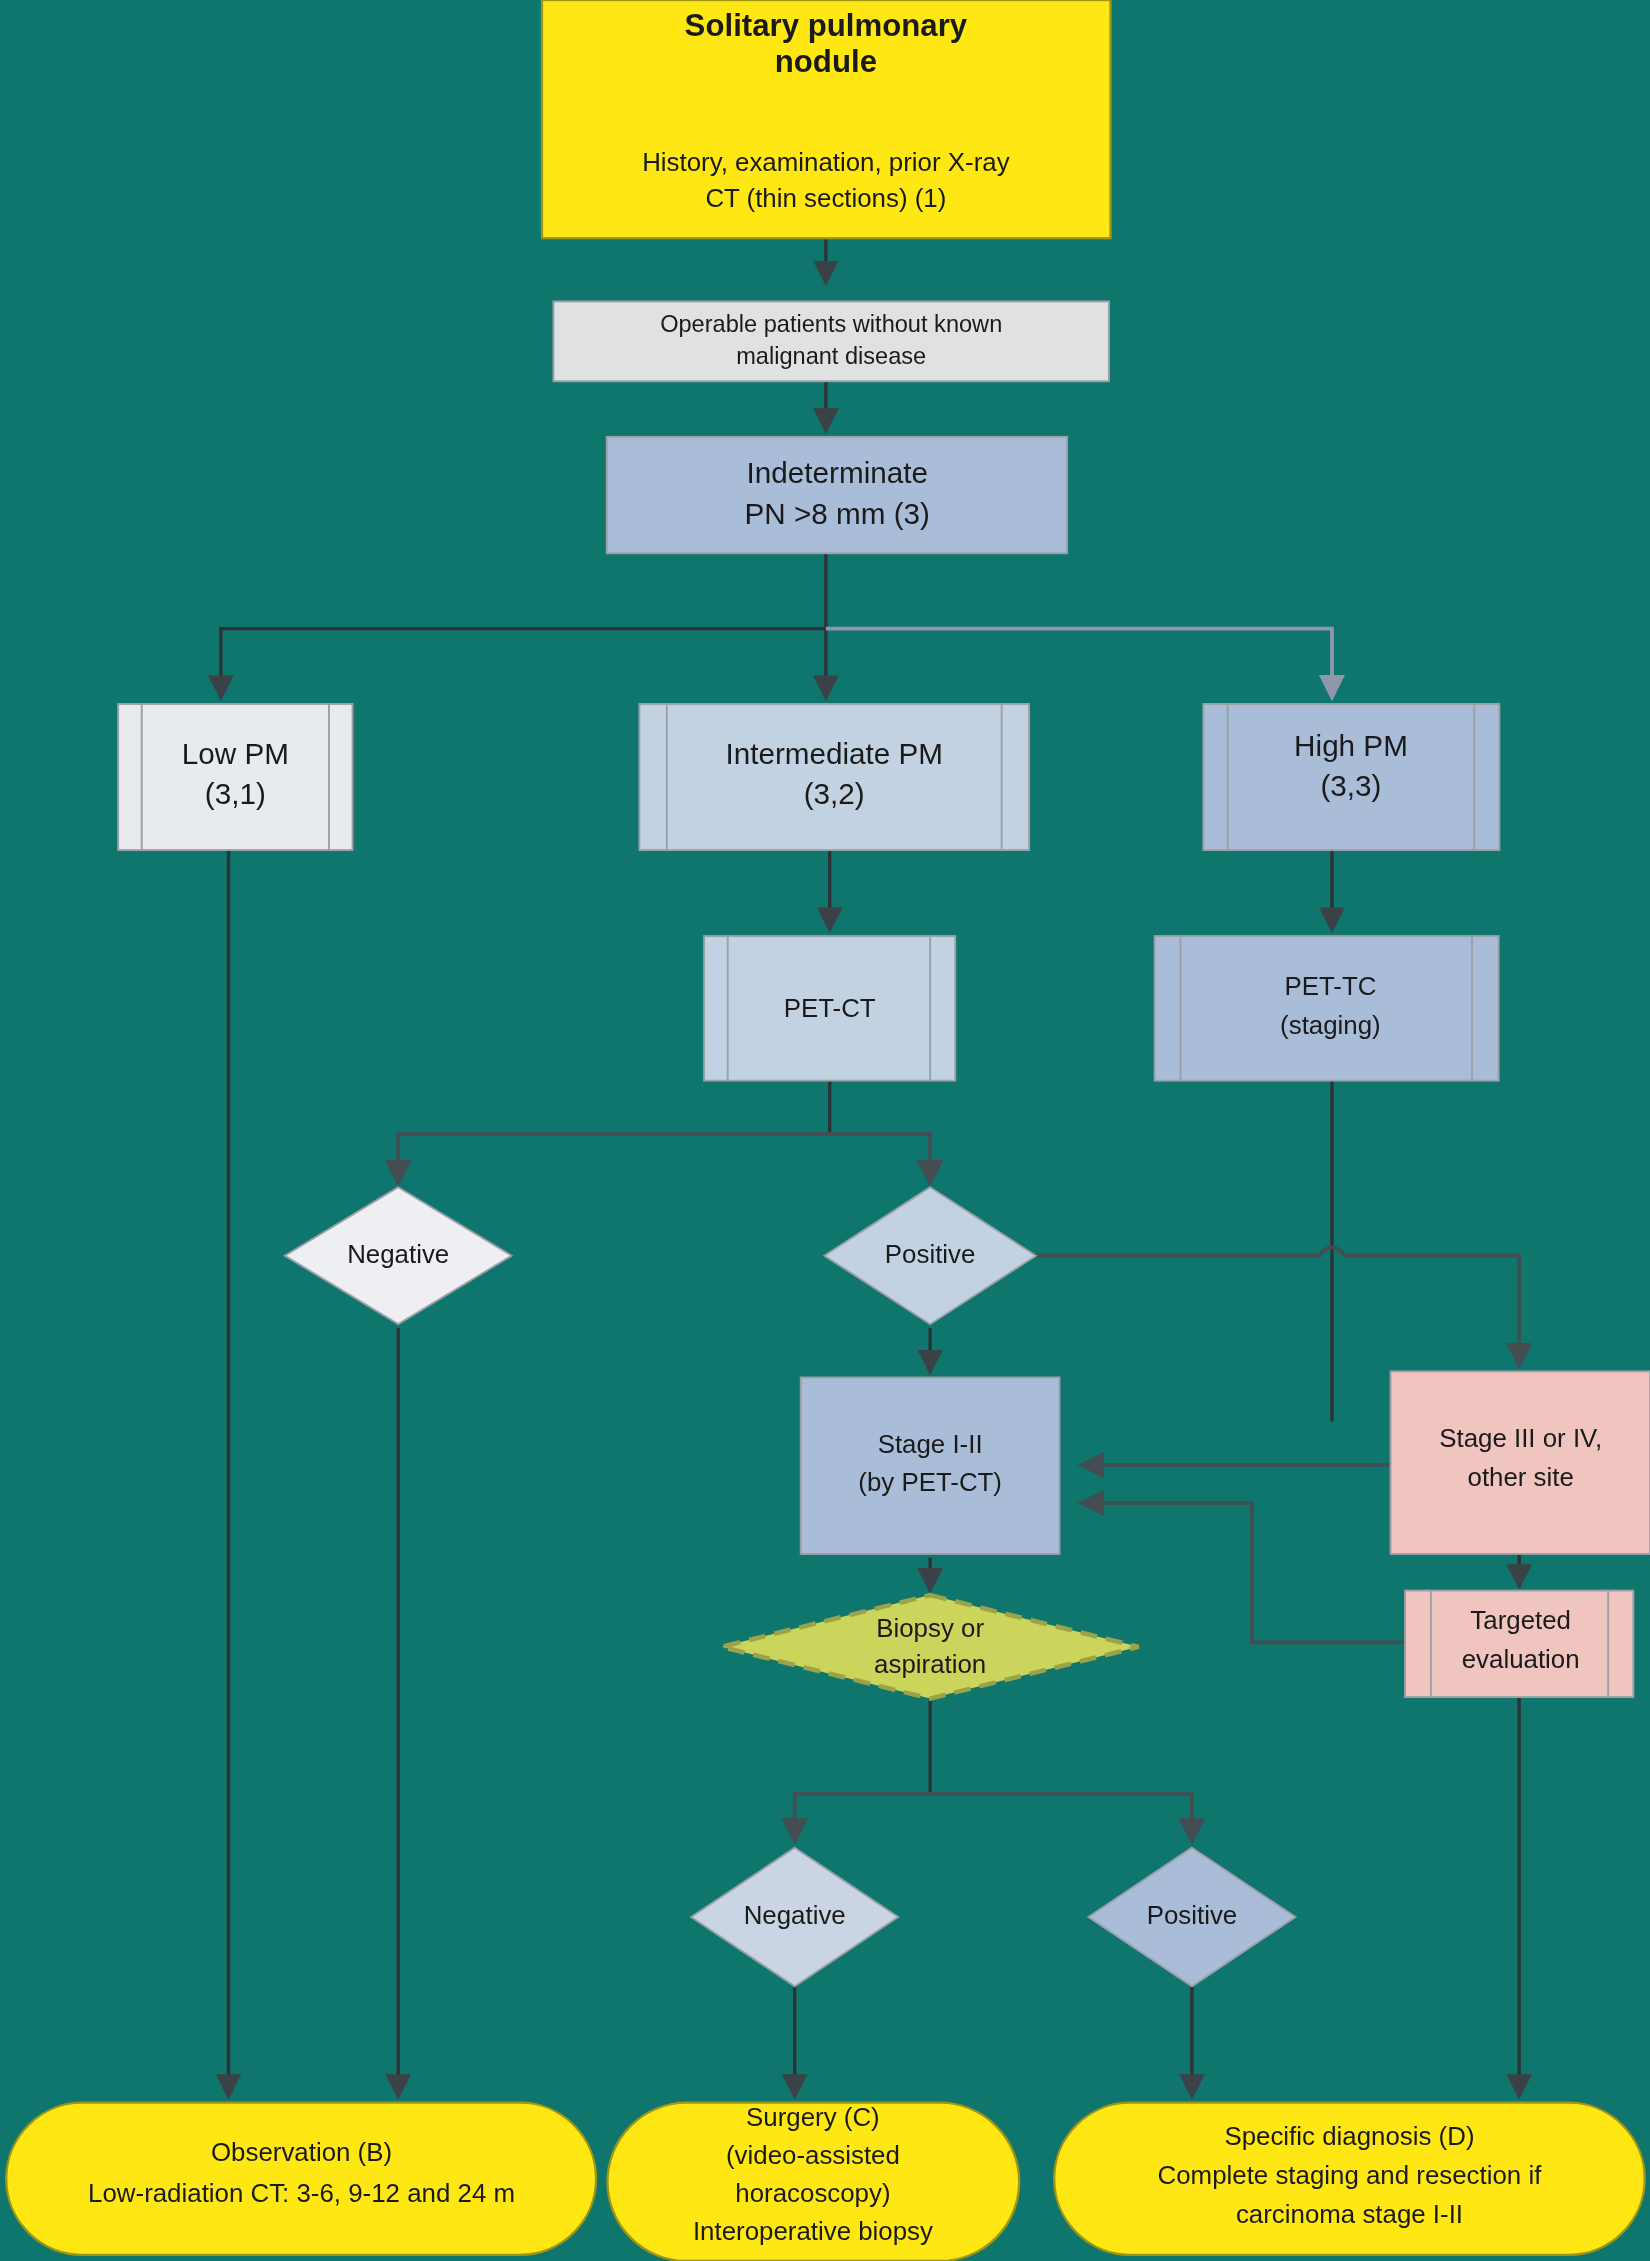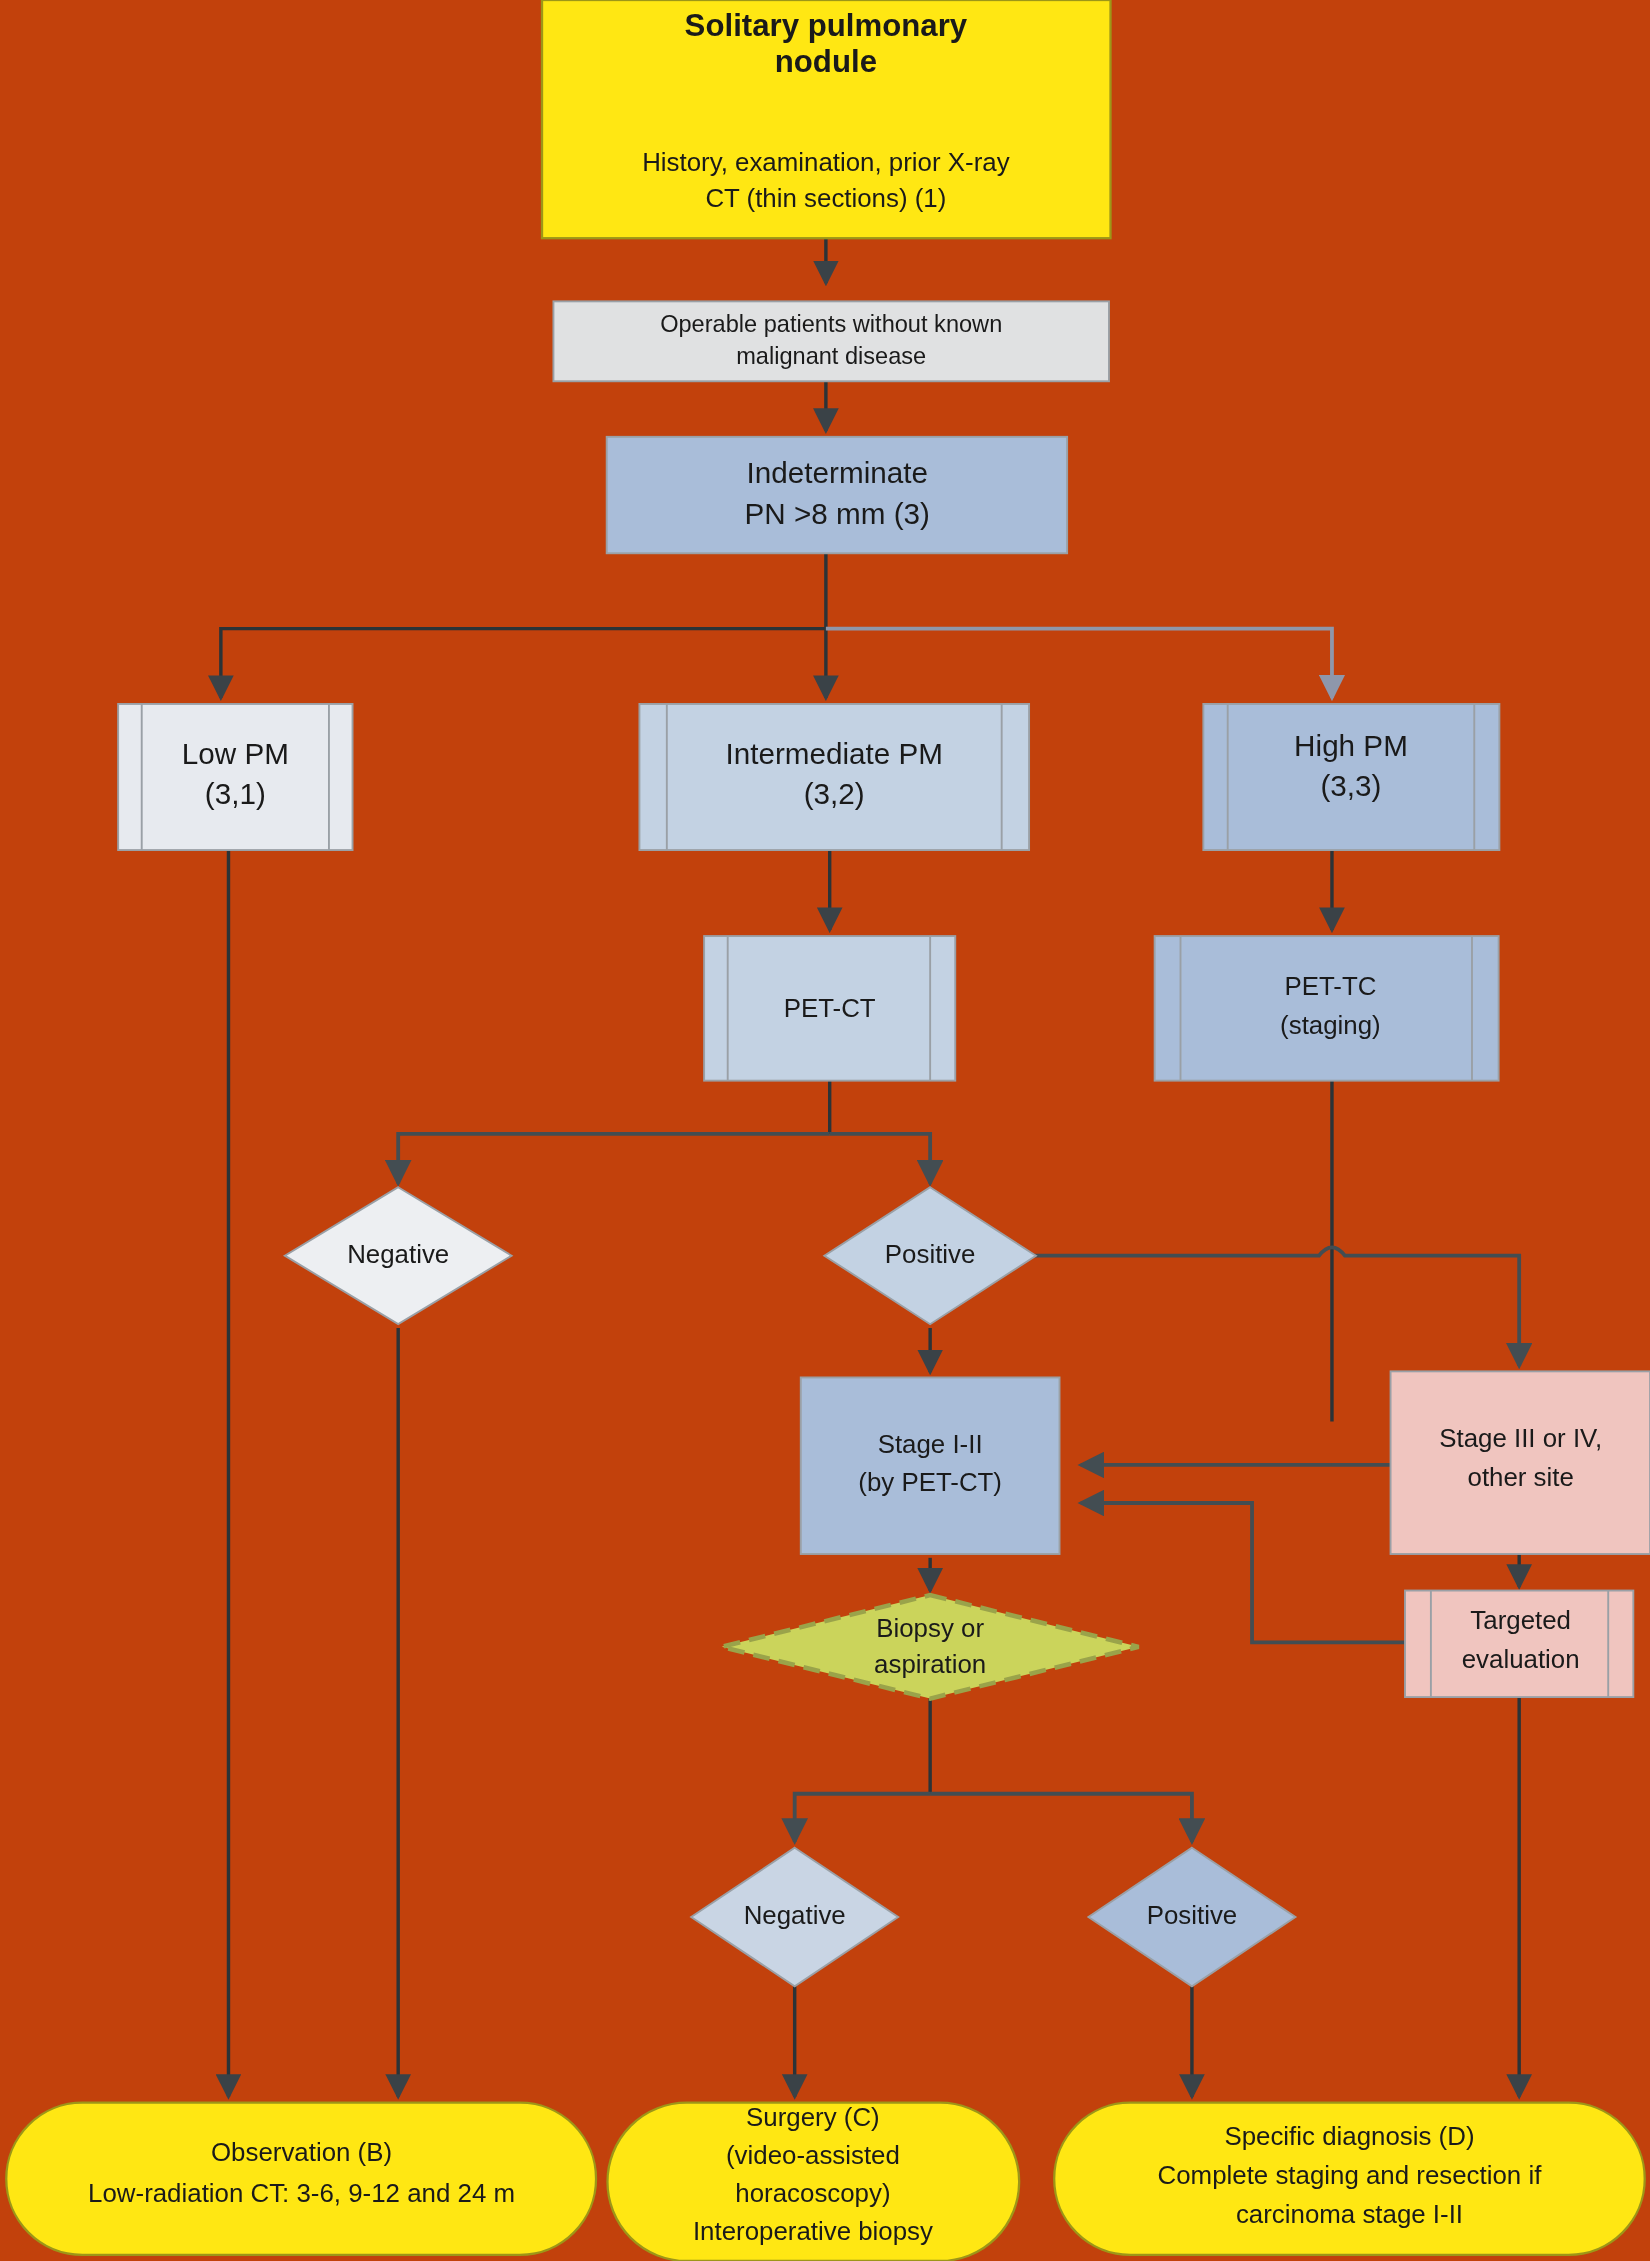--- a/index.html
+++ b/index.html
@@ -7,21 +7,21 @@
     padding: 0;
     background: #ffffff;
   }
   body {
     font-family: "Liberation Sans", sans-serif;
   }
   #diagram-root {
     position: relative;
     width: 1651px;
     height: 2261px;
-    background: #c2410c;
+    background: #0f766e;
     overflow: hidden;
     text-align: right;
   }
   svg.flow {
     position: absolute;
     left: 0;
     top: 0;
     width: 1651px;
     height: 2261px;
   }

